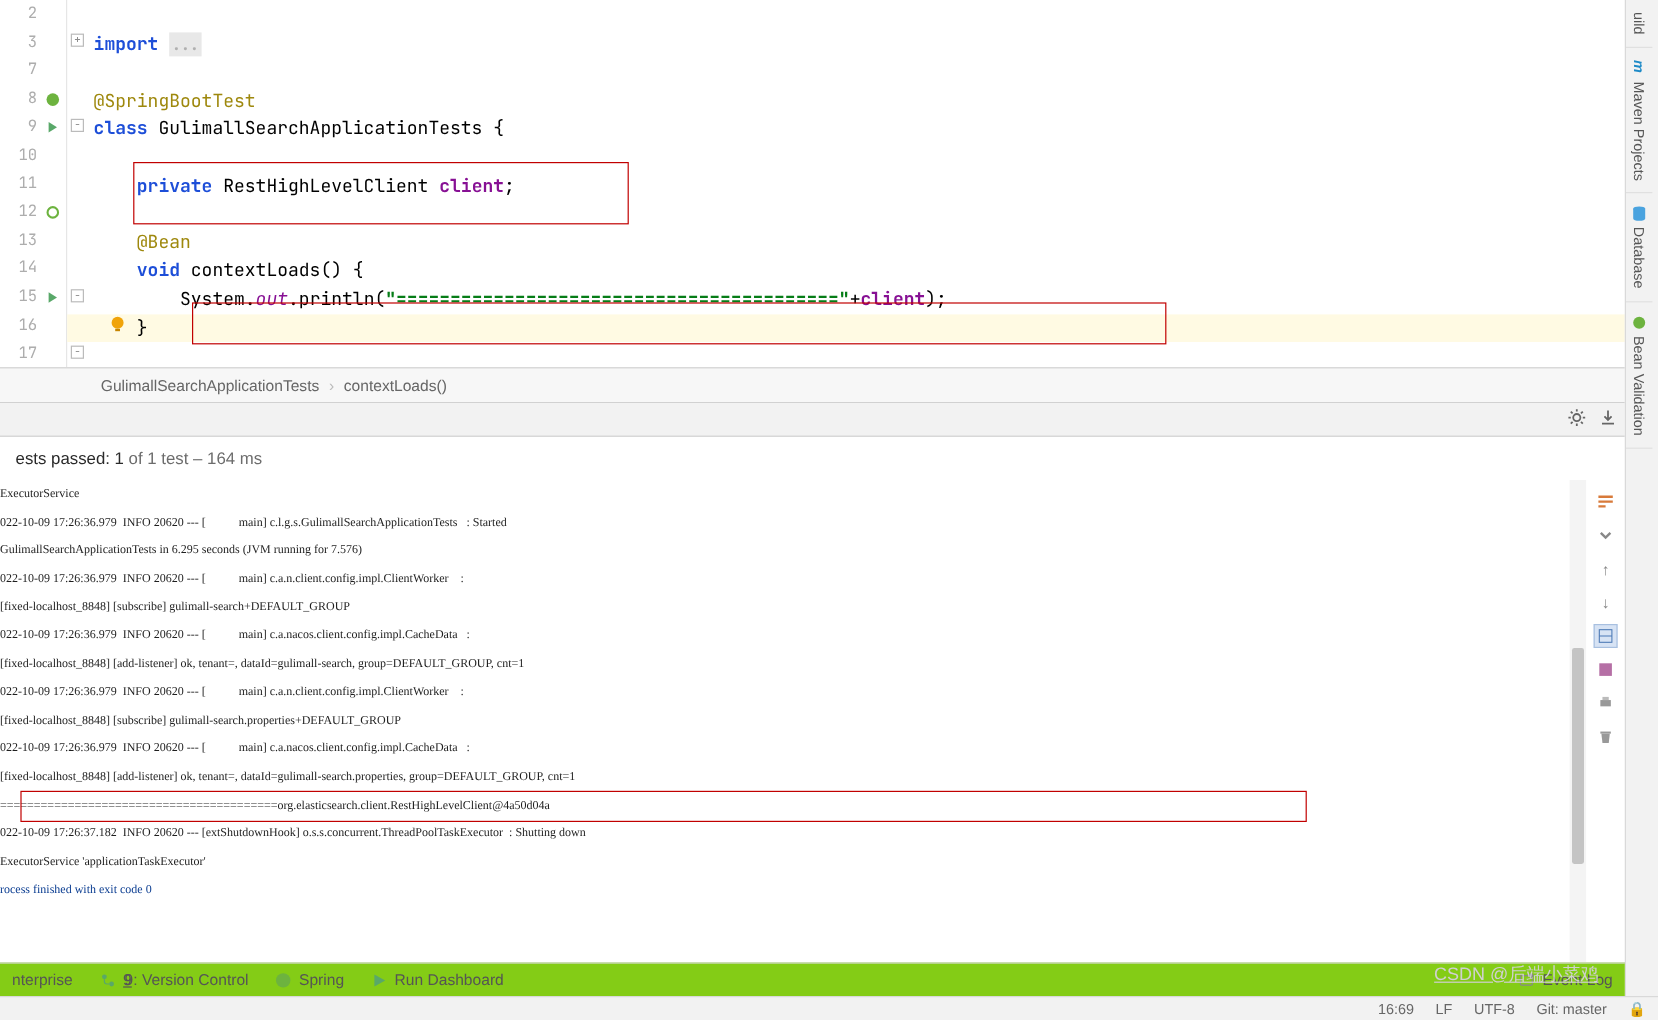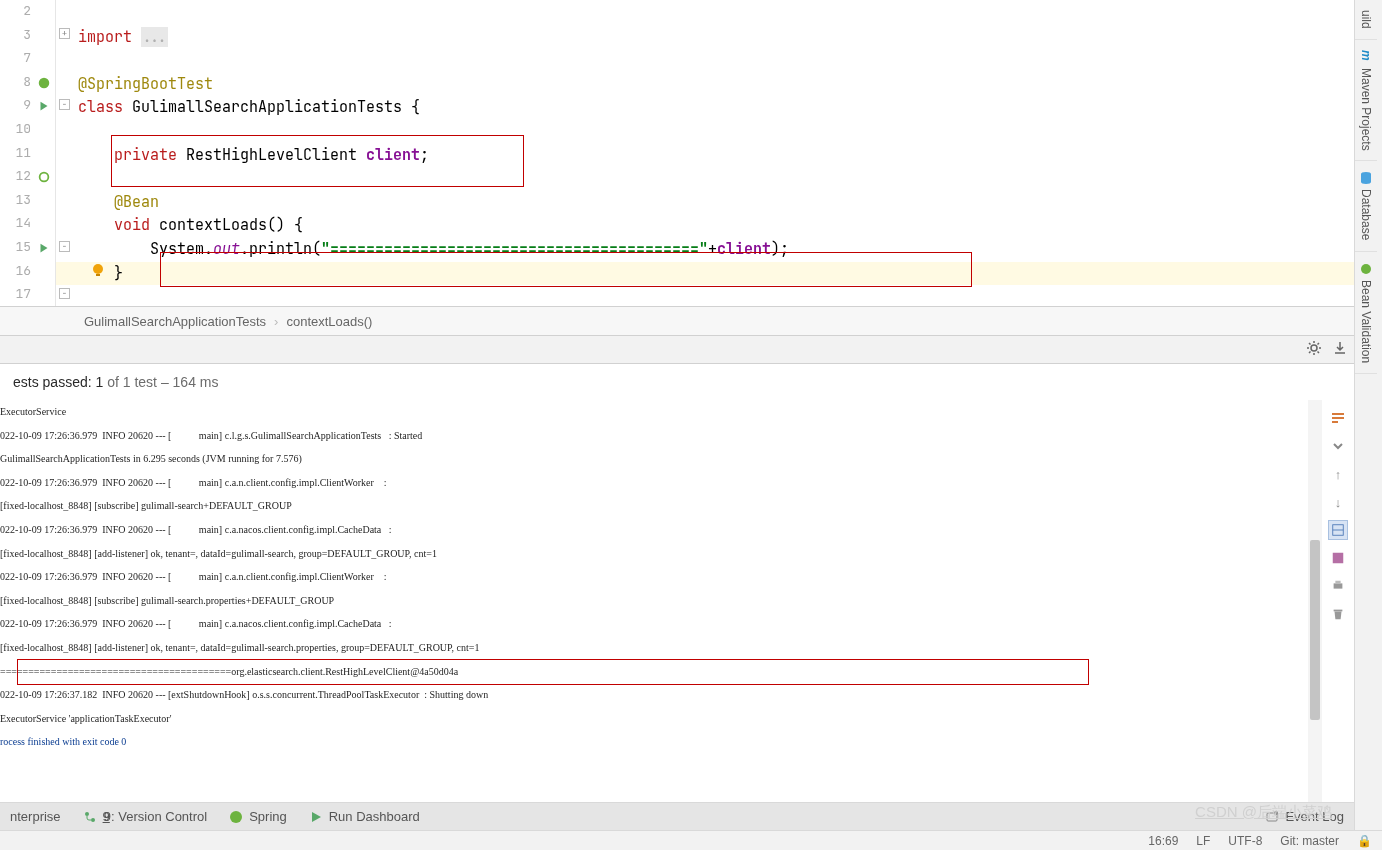--- a/index.html
+++ b/index.html
@@ -9,21 +9,21 @@
 
 .editor { position:absolute; top:0; left:0; right:28px; height:306px; background:#fff; display:flex; }
 .gutter { width:56px; background:#fff; border-right:1px solid #e6e6e6; padding-top:2px; }
 .gutter .ln { height:23.6px; color:#adadad; font-size:13px; text-align:right; padding-right:24px; font-family:"JetBrains Mono",monospace; position:relative; }
 .gutter .ic { position:absolute; right:4px; top:3px; width:14px; height:14px; }
 .code-area { flex:1; position:relative; padding-top:2px; }
 .fold-col { position:absolute; left:0; top:0; width:18px; height:100%; }
 .fold-mark { position:absolute; left:3px; width:11px; height:11px; border:1px solid #bbb; background:#fff; color:#8a8a8a; font-size:9px; text-align:center; line-height:9px; }
 .code-lines { position:absolute; left:22px; top:2px; }
 .cl { height:23.6px; line-height:23.6px; font-size:15px; white-space:pre; }
-.kw { color:#b91c1c; font-weight:400; }
+.kw { color:#1d4ed8; font-weight:700; }
 .ann { color:#9e880d; }
 .str { color:#067d17; font-weight:600; }
 .fld-st { color:#871094; font-style:italic; }
 .fld { color:#871094; font-weight:600; }
 .typ { color:#000; }
 .dim { color:#b0b0b0; background:#e8e8e8; }
 .hl-box1 { position:absolute; border:1px solid #c10000; }
 .current-line { position:absolute; left:0; right:0; height:23.6px; background:#fffae3; }
 .bulb { position:absolute; width:16px; height:16px; }
 
@@ -52,21 +52,21 @@
 .right-col { position:absolute; right:0; top:0; width:28px; height:100%; background:#f2f2f2; border-left:1px solid #d9d9d9; }
 .right-tab { writing-mode:vertical-rl; text-orientation:mixed; font-size:12px; color:#555; padding:10px 4px; border-bottom:1px solid #e0e0e0; display:flex; align-items:center; gap:4px; }
 .right-ic { width:14px; height:14px; display:inline-block; }
 
 
 .side-actions { position:absolute; right:32px; top:408px; width:24px; display:flex; flex-direction:column; gap:8px; align-items:center; }
 .sa { width:20px; height:20px; display:flex; align-items:center; justify-content:center; color:#888; }
 .sa.active { background:#d7e3f4; border:1px solid #a8c0e0; }
 
 
-.bottom-bar { position:absolute; bottom:20px; left:0; right:28px; height:28px; background:#e5e5e5; border-top:1px solid #d9d9d9; display:flex; align-items:center; padding:0 10px; gap:22px; font-size:13px; color:#555; }
+.bottom-bar { position:absolute; bottom:20px; left:0; right:28px; height:28px; background:#84cc16; border-top:1px solid #d9d9d9; display:flex; align-items:center; padding:0 10px; gap:22px; font-size:13px; color:#555; }
 .bb-item { display:flex; align-items:center; gap:6px; }
 .bb-right { margin-left:auto; display:flex; align-items:center; gap:6px; }
 .underline { text-decoration:underline; }
 
 
 .status-bar { position:absolute; bottom:0; left:0; right:0; height:20px; background:#f2f2f2; border-top:1px solid #d9d9d9; display:flex; align-items:center; justify-content:flex-end; padding:0 10px; gap:18px; font-size:12px; color:#666; }
 .watermark { position:absolute; right:50px; bottom:28px; color:#d0d0d0; font-size:15px; pointer-events:none;text-decoration:underline; }
 </style>
 </head>
 <body>

